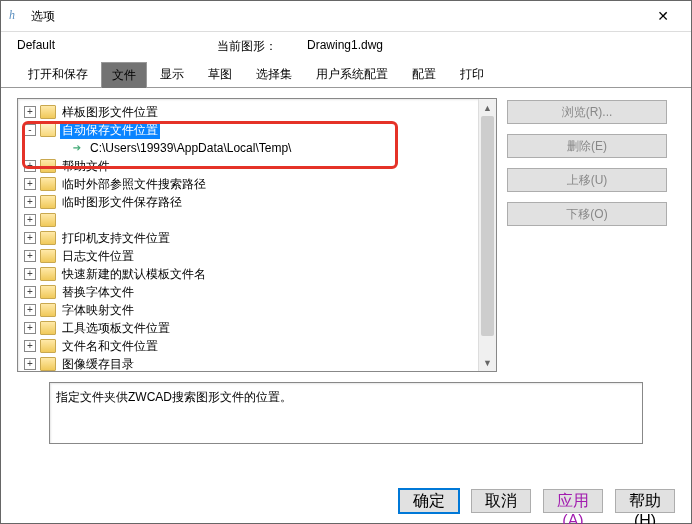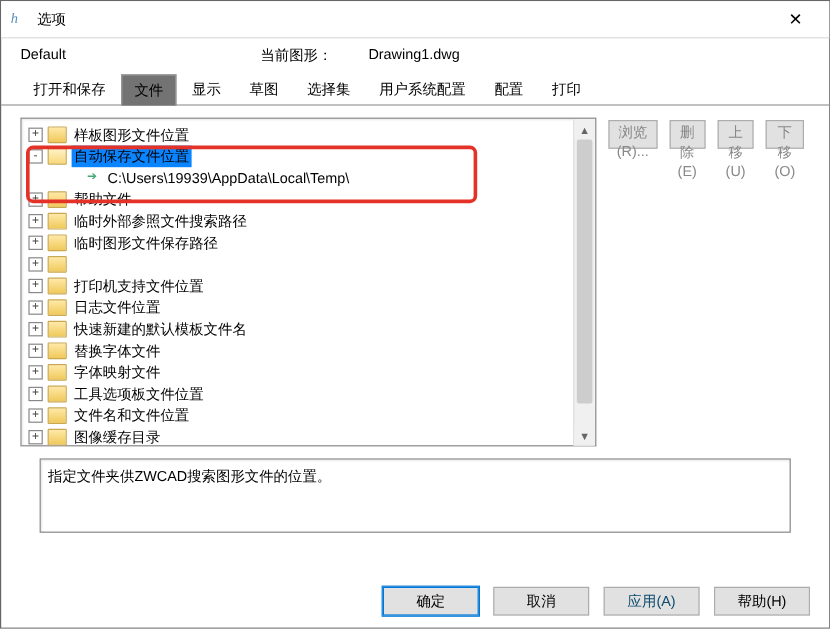--- a/index.html
+++ b/index.html
@@ -19,30 +19,30 @@
   .tree-container{display:flex;gap:10px}
   .tree{width:480px;height:274px;border:1px solid #888;box-sizing:border-box;overflow:auto;position:relative;background:#fff;box-shadow:inset 1px 1px 2px rgba(0,0,0,.1)}
   .tree-inner{padding:4px 0}
   .node{display:flex;align-items:center;height:18px;line-height:18px;padding-left:6px;white-space:nowrap}
   .node .exp{width:12px;height:12px;border:1px solid #888;box-sizing:border-box;display:flex;align-items:center;justify-content:center;font-size:10px;line-height:1;margin-right:4px;color:#444;background:#fff;cursor:pointer}
   .node .exp.none{border:none;background:transparent}
   .node .icon-folder{width:14px;height:12px;margin-right:4px;background:linear-gradient(#ffe9a8,#f0c95a);border:1px solid #c9a84f;border-radius:1px}
   .node .icon-folder.open{background:linear-gradient(#fff2c8,#f8d87a)}
   .node .icon-leaf{width:14px;height:12px;margin-right:4px;display:flex;align-items:center;justify-content:center}
   .node .label{padding:0 2px}
-  .node.selected .label{background:#0a84ff;color:#000000}
+  .node.selected .label{background:#0a84ff;color:#ffffff}
   .node.child{padding-left:36px}
   .red-callout{position:absolute;border:3px solid #e53228;border-radius:6px;pointer-events:none}
-  .side-buttons{display:flex;flex-direction:row;gap:10px;width:160px;padding-top:2px}
+  .side-buttons{display:flex;flex-direction:column;gap:10px;width:160px;padding-top:2px}
   .side-buttons button{height:24px;border:1px solid #adadad;background:#e1e1e1;font-size:12px;color:#888;cursor:default}
-  .desc-box{margin:10px 16px 0;height:62px;border:1px solid #888;box-sizing:border-box;padding:6px;background:#fff;box-shadow:inset 1px 1px 2px rgba(0,0,0,.1);font-size:12px}
+  .desc-box{margin:10px 32px 0;height:62px;border:1px solid #888;box-sizing:border-box;padding:6px;background:#fff;box-shadow:inset 1px 1px 2px rgba(0,0,0,.1);font-size:12px}
   .button-bar{position:absolute;bottom:10px;right:16px;display:flex;gap:12px}
-  .button-bar button{width:80px;height:24px;border:1px solid #adadad;background:#e1e1e1;font-size:12px;cursor:pointer}
+  .button-bar button{width:60px;height:24px;border:1px solid #adadad;background:#e1e1e1;font-size:16px;cursor:pointer}
   .button-bar button.primary{border:1px solid #0078d7;outline:1px solid #0078d7}
-  .button-bar button.disabled{color:#0c4a6e;cursor:default}
+  .button-bar button.disabled{color:#a21caf;cursor:default}
   .scrollbar-v{position:absolute;right:0;top:0;width:17px;height:100%;background:#f0f0f0;border-left:1px solid #ddd}
   .sb-btn{width:17px;height:17px;display:flex;align-items:center;justify-content:center;font-size:9px;color:#666;background:#f0f0f0;cursor:pointer}
   .sb-track{position:absolute;top:17px;bottom:17px;left:0;right:0}
   .sb-thumb{position:absolute;left:2px;right:2px;top:0;height:220px;background:#cdcdcd;border-radius:2px}
 </style>
 </head>
 <body>
 
 <div class="window">
   <div class="titlebar">

